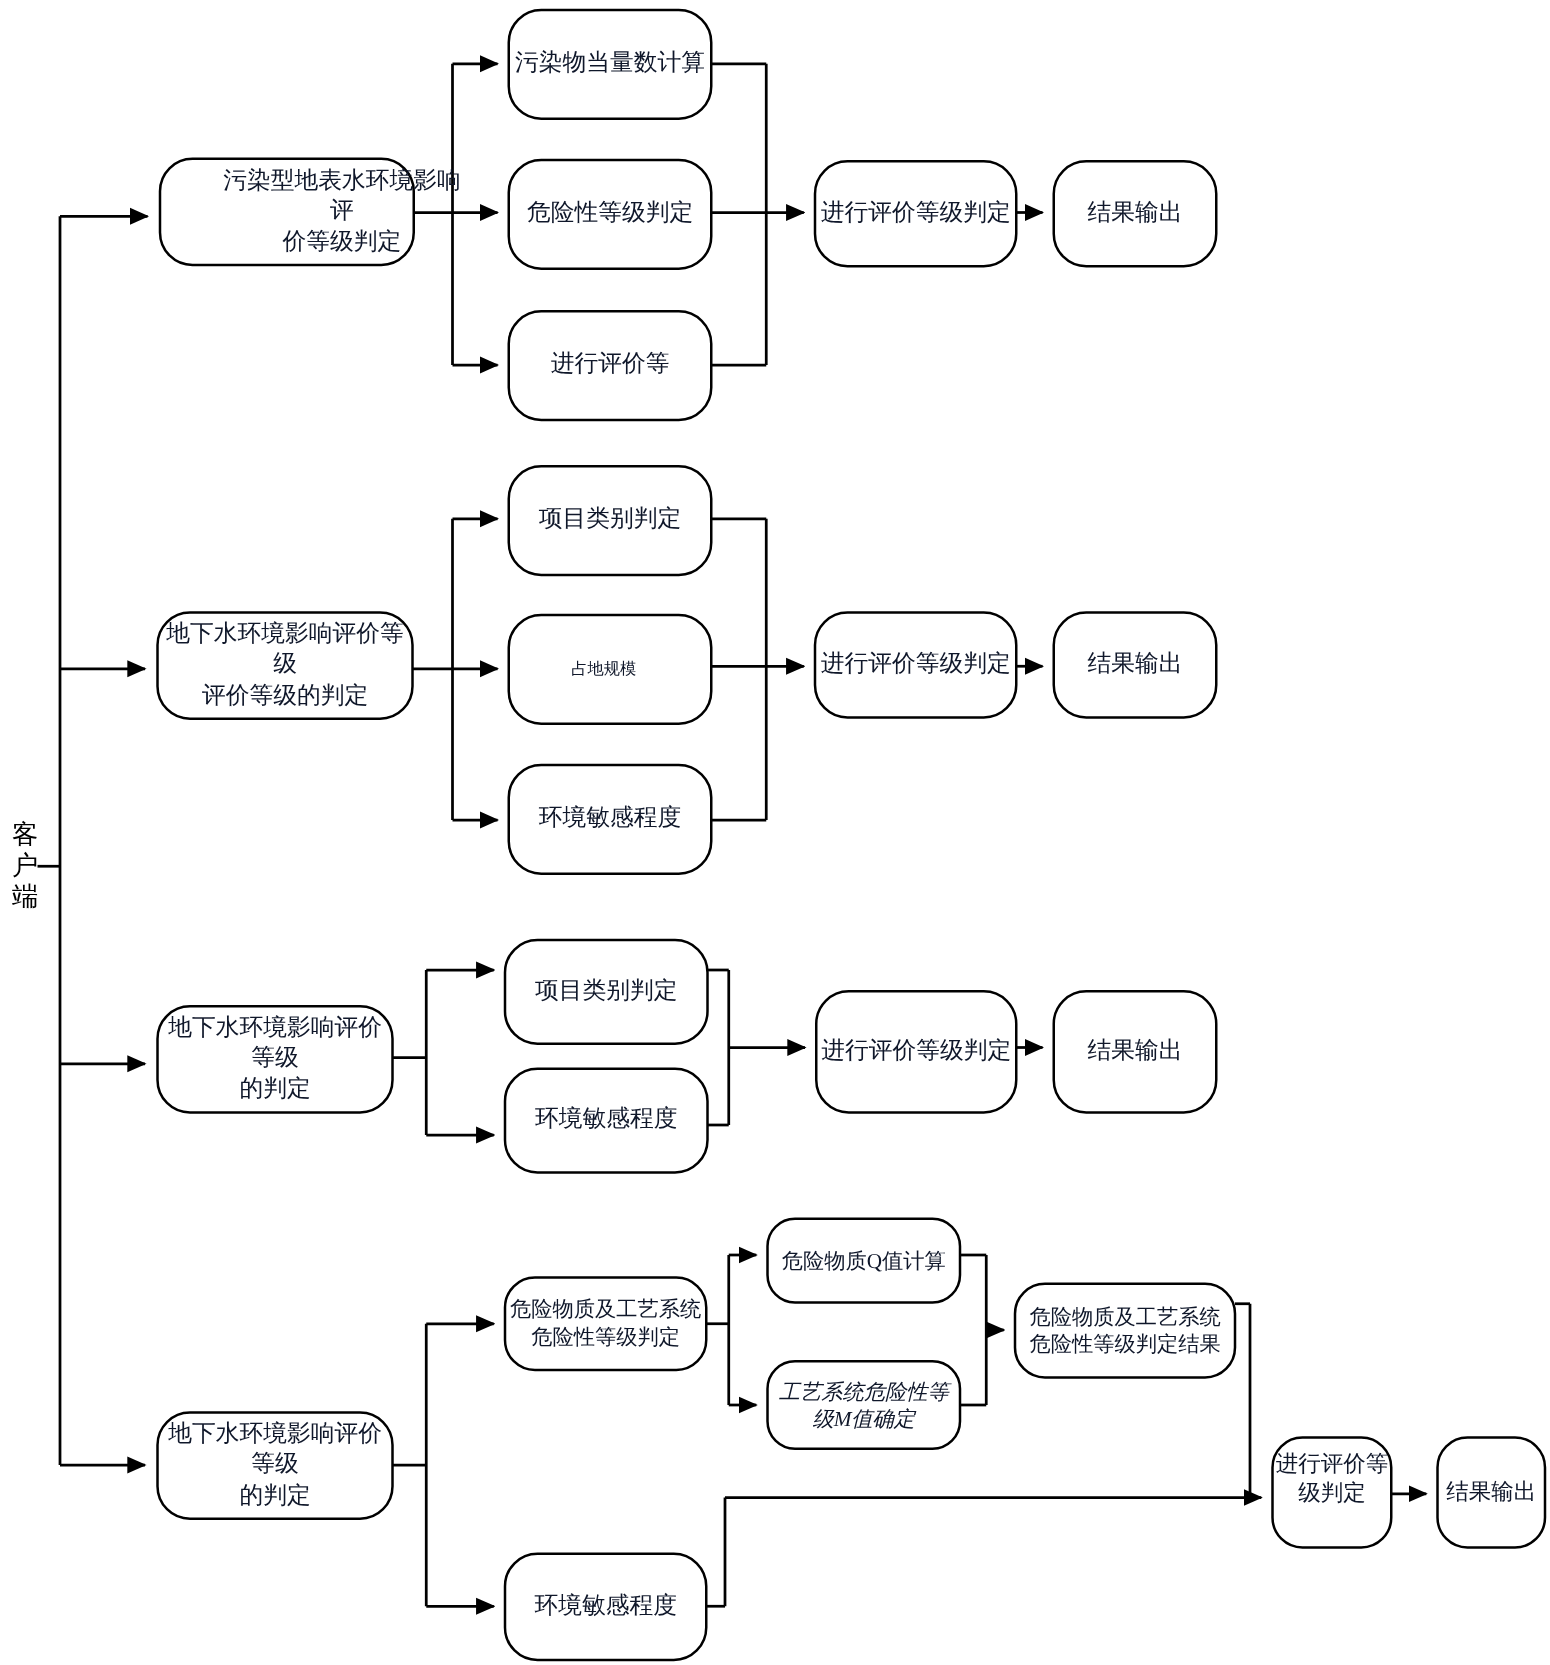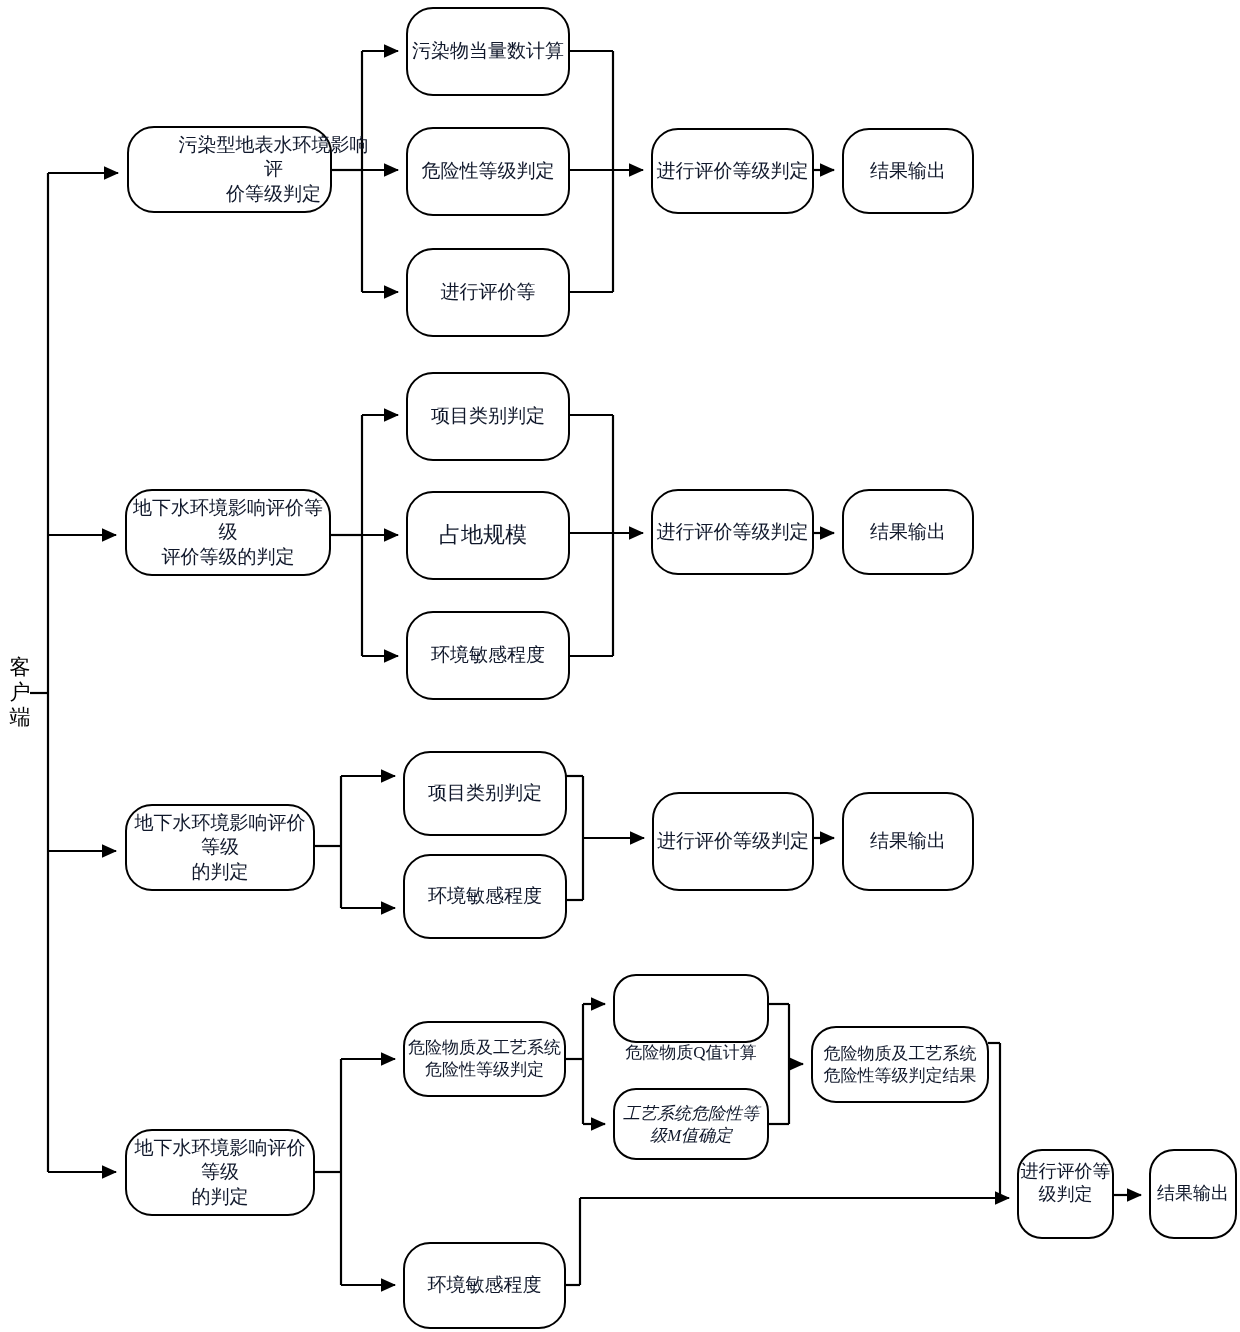--- a/index.html
+++ b/index.html
@@ -183,38 +183,38 @@
 价等级判定</div>
   <div class="node-label" style="left:407px; top:8px; width:162px; height:87px; font-size:19px;">污染物当量数计算</div>
   <div class="node-label" style="left:407px; top:128px; width:162px; height:87px; font-size:19px;">危险性等级判定</div>
   <div class="node-label" style="left:407px; top:249px; width:162px; height:87px; font-size:19px;">进行评价等</div>
   <div class="node-label" style="left:652px; top:129px; width:161px; height:84px; font-size:19px;">进行评价等级判定</div>
   <div class="node-label" style="left:843px; top:129px; width:130px; height:84px; font-size:19px;">结果输出</div>
 
   <div class="node-label" style="left:126px; top:490px; width:204px; height:85px; font-size:19px;">地下水环境影响评价等级
 评价等级的判定</div>
   <div class="node-label" style="left:407px; top:373px; width:162px; height:87px; font-size:19px;">项目类别判定</div>
-  <div class="node-label" style="left:407px; top:492px; width:152px; height:87px; font-size:22px;">占地规模</div>
+  <div class="node-label" style="left:407px; top:492px; width:152px; height:87px; font-size:13px;">占地规模</div>
   <div class="node-label" style="left:407px; top:612px; width:162px; height:87px; font-size:19px;">环境敏感程度</div>
   <div class="node-label" style="left:652px; top:490px; width:161px; height:84px; font-size:19px;">进行评价等级判定</div>
   <div class="node-label" style="left:843px; top:490px; width:130px; height:84px; font-size:19px;">结果输出</div>
 
   <div class="node-label" style="left:126px; top:805px; width:188px; height:85px; font-size:19px;">地下水环境影响评价等级
 的判定</div>
   <div class="node-label" style="left:404px; top:752px; width:162px; height:83px; font-size:19px;">项目类别判定</div>
   <div class="node-label" style="left:404px; top:855px; width:162px; height:83px; font-size:19px;">环境敏感程度</div>
   <div class="node-label" style="left:653px; top:793px; width:160px; height:97px; font-size:19px;">进行评价等级判定</div>
   <div class="node-label" style="left:843px; top:793px; width:130px; height:97px; font-size:19px;">结果输出</div>
 
   <div class="node-label" style="left:126px; top:1130px; width:188px; height:85px; font-size:19px;">地下水环境影响评价等级
 的判定</div>
   <div class="node-label" style="left:404px; top:1022px; width:161px; height:74px; font-size:17px;">危险物质及工艺系统
 危险性等级判定</div>
   <div class="node-label" style="left:404px; top:1243px; width:161px; height:85px; font-size:19px;">环境敏感程度</div>
-  <div class="node-label" style="left:614px; top:1019px; width:154px; height:67px; font-size:17px;">危险物质Q值计算</div>
+  <div class="node-label" style="left:614px; top:975px; width:154px; height:67px; font-size:17px;">危险物质Q值计算</div>
   <div class="node-label" style="left:614px; top:1089px; width:154px; height:71px; font-size:17px;font-style:italic;">工艺系统危险性等
 级M值确定</div>
   <div class="node-label" style="left:812px; top:1027px; width:176px; height:75px; font-size:17px;">危险物质及工艺系统
 危险性等级判定结果</div>
   <div class="node-label" style="left:1018px; top:1150px; width:95px; height:66px; font-size:18px;">进行评价等
 级判定</div>
   <div class="node-label" style="left:1150px; top:1150px; width:86px; height:88px; font-size:18px;">结果输出</div>
 
 </div>
 

